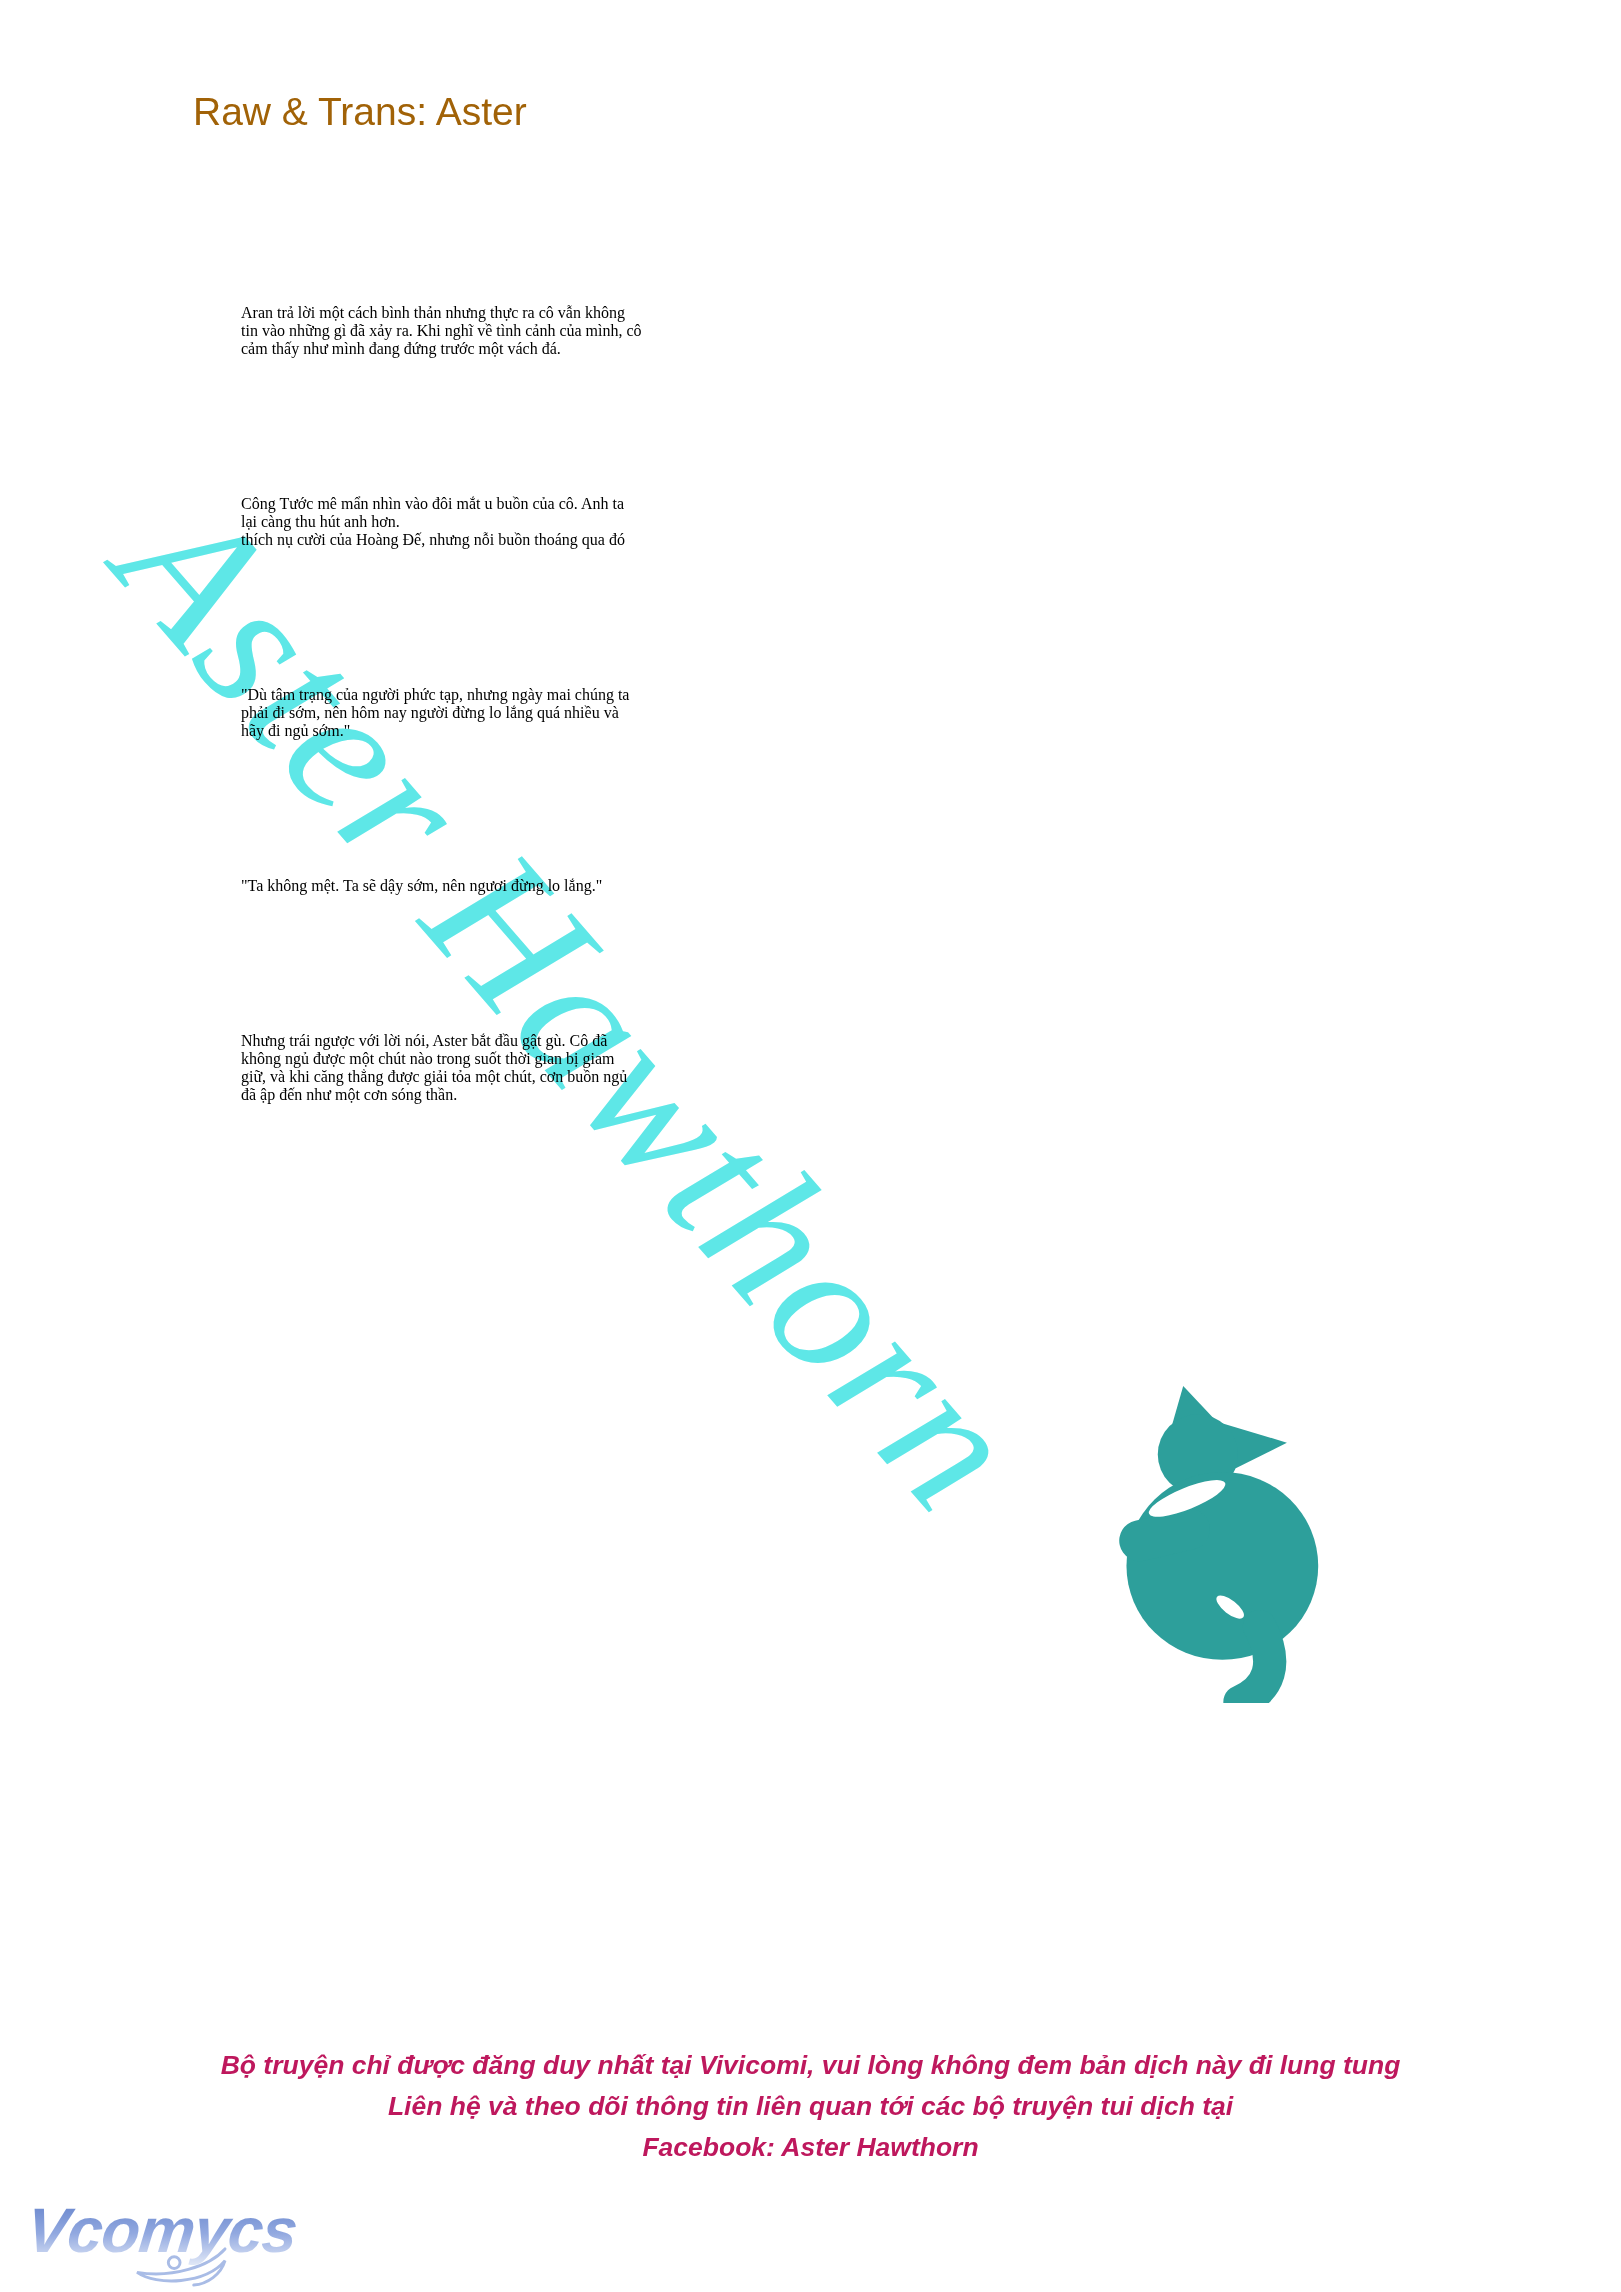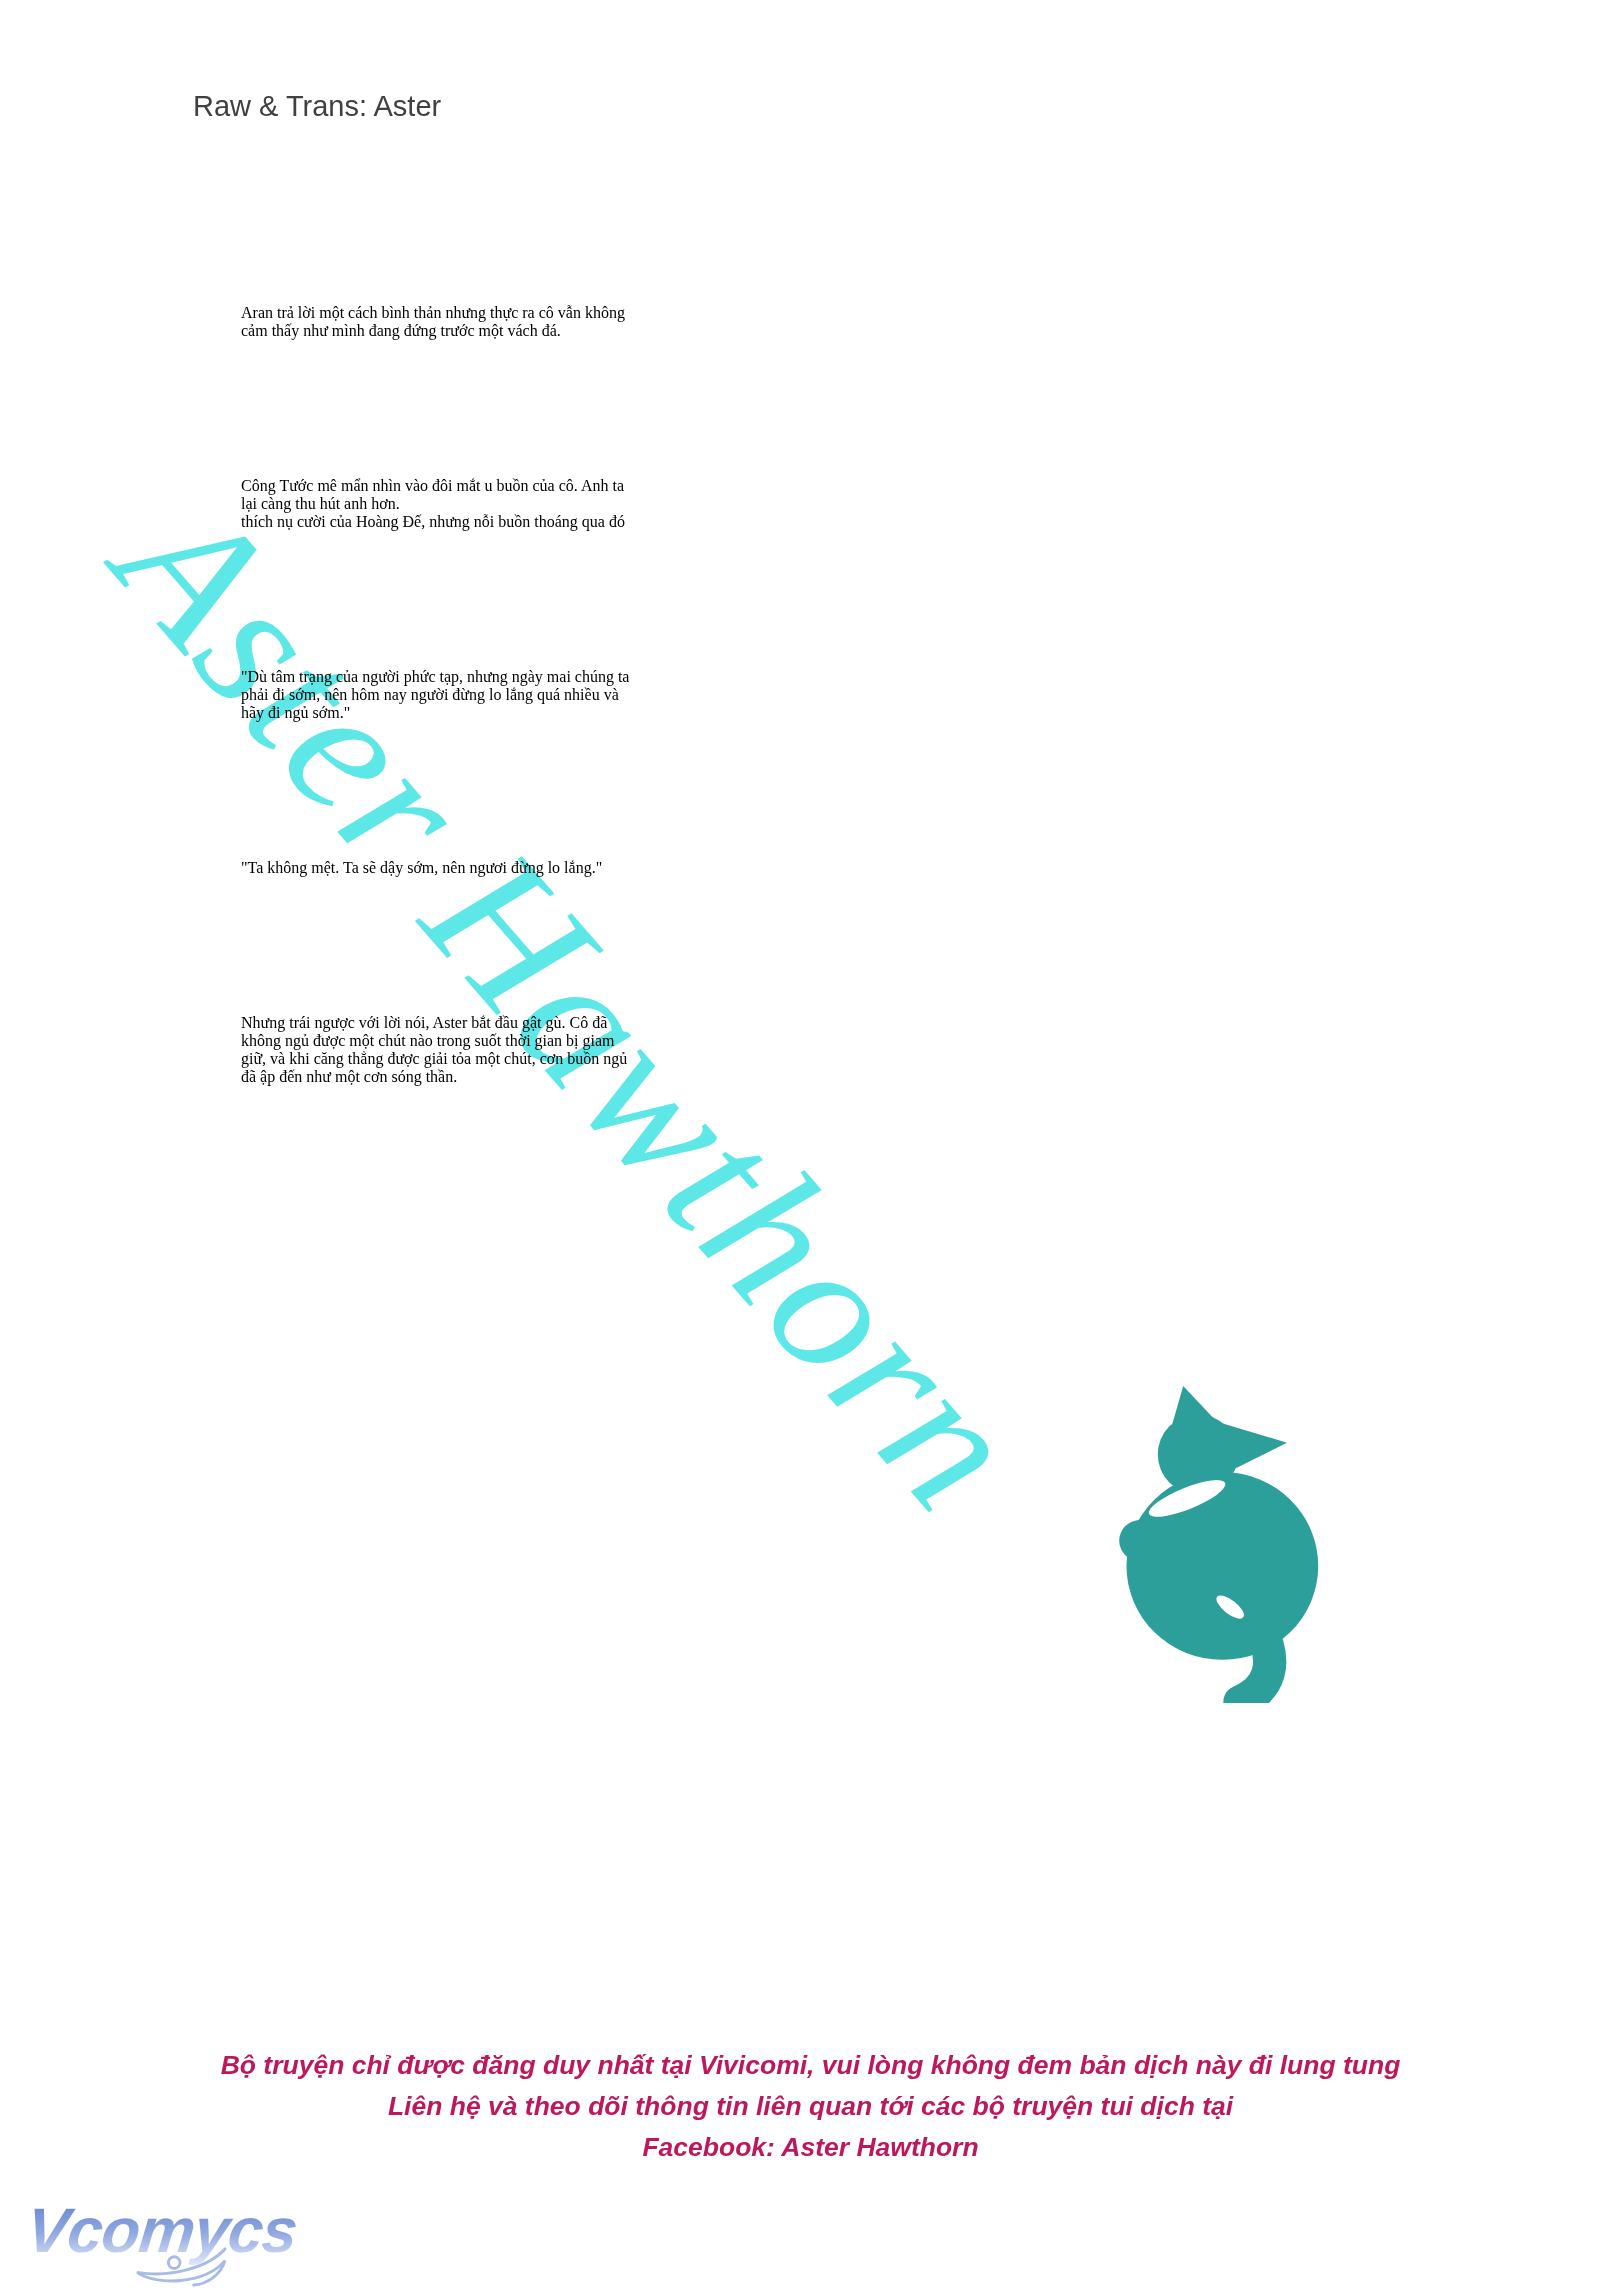--- a/index.html
+++ b/index.html
@@ -6,21 +6,21 @@
   .page{
     position:relative;
     width:1621px;height:2293px;
     background:#ffffff;
     overflow:hidden;
     font-family:"Liberation Serif","DejaVu Serif",serif;
   }
   .credit{
     position:absolute;left:193px;top:90px;
     font-family:"Liberation Sans","DejaVu Sans",sans-serif;
-    font-size:29px;color:#404040;z-index:4;
+    font-size:39px;color:#a16207;z-index:4;
   }
   .watermark{
     position:absolute;left:235px;top:461px;
     transform:rotate(49deg);transform-origin:0 0;
     font-family:"Liberation Serif","DejaVu Serif",serif;
     font-style:italic;
     font-size:188px;
     letter-spacing:3.9px;
     color:#5ee7e7;
     white-space:nowrap;
@@ -83,20 +83,21 @@
       <path d="M160 252 C180 290 170 316 140 329" fill="none" stroke="#2d9f9b" stroke-width="34" stroke-linecap="round"></path>
     </g>
     <ellipse cx="86" cy="121" rx="42" ry="11" fill="#ffffff" transform="rotate(-22 86 121)"></ellipse>
     <ellipse cx="130" cy="232" rx="17" ry="7" fill="#ffffff" transform="rotate(38 130 232)"></ellipse>
   </svg>
 
   <div class="body-text">
     <p>
       </p>
       <div>Aran trả lời một cách bình thản nhưng thực ra cô vẫn không</div>
+      <div>tin vào những gì đã xảy ra. Khi nghĩ về tình cảnh của mình, cô</div>
       <div>cảm thấy như mình đang đứng trước một vách đá.</div>
     <p></p>
     <p>
       </p>
       <div>Công Tước mê mẩn nhìn vào đôi mắt u buồn của cô. Anh ta</div>
       <div>lại càng thu hút anh hơn.</div>
       <div>thích nụ cười của Hoàng Đế, nhưng nỗi buồn thoáng qua đó</div>
     <p></p>
     <p>
       </p>

